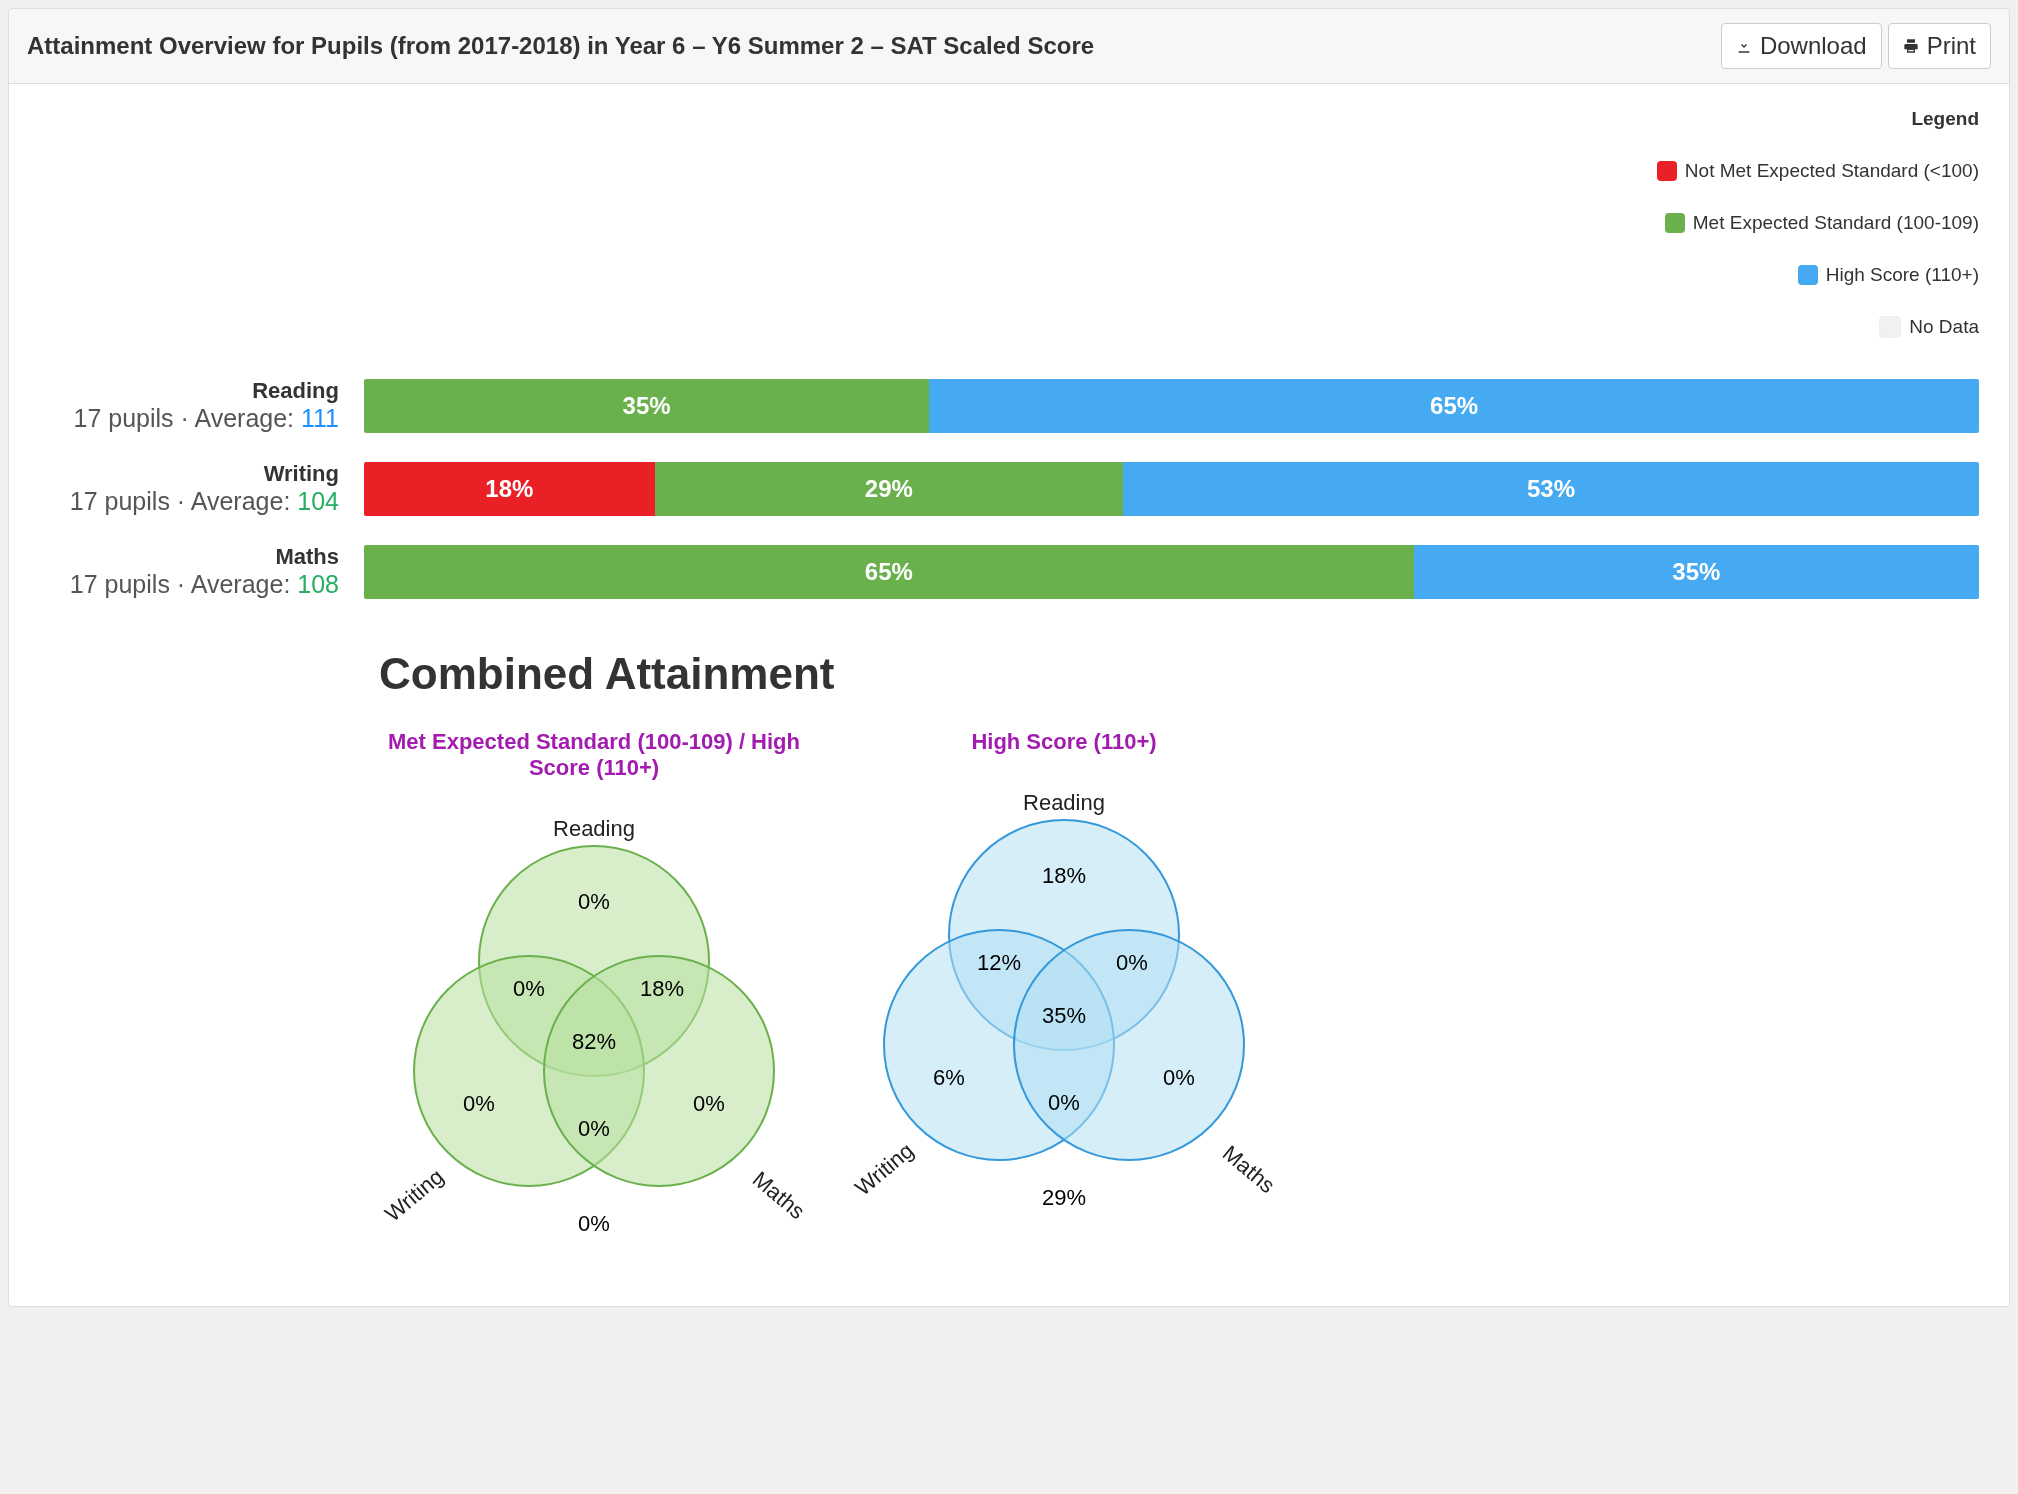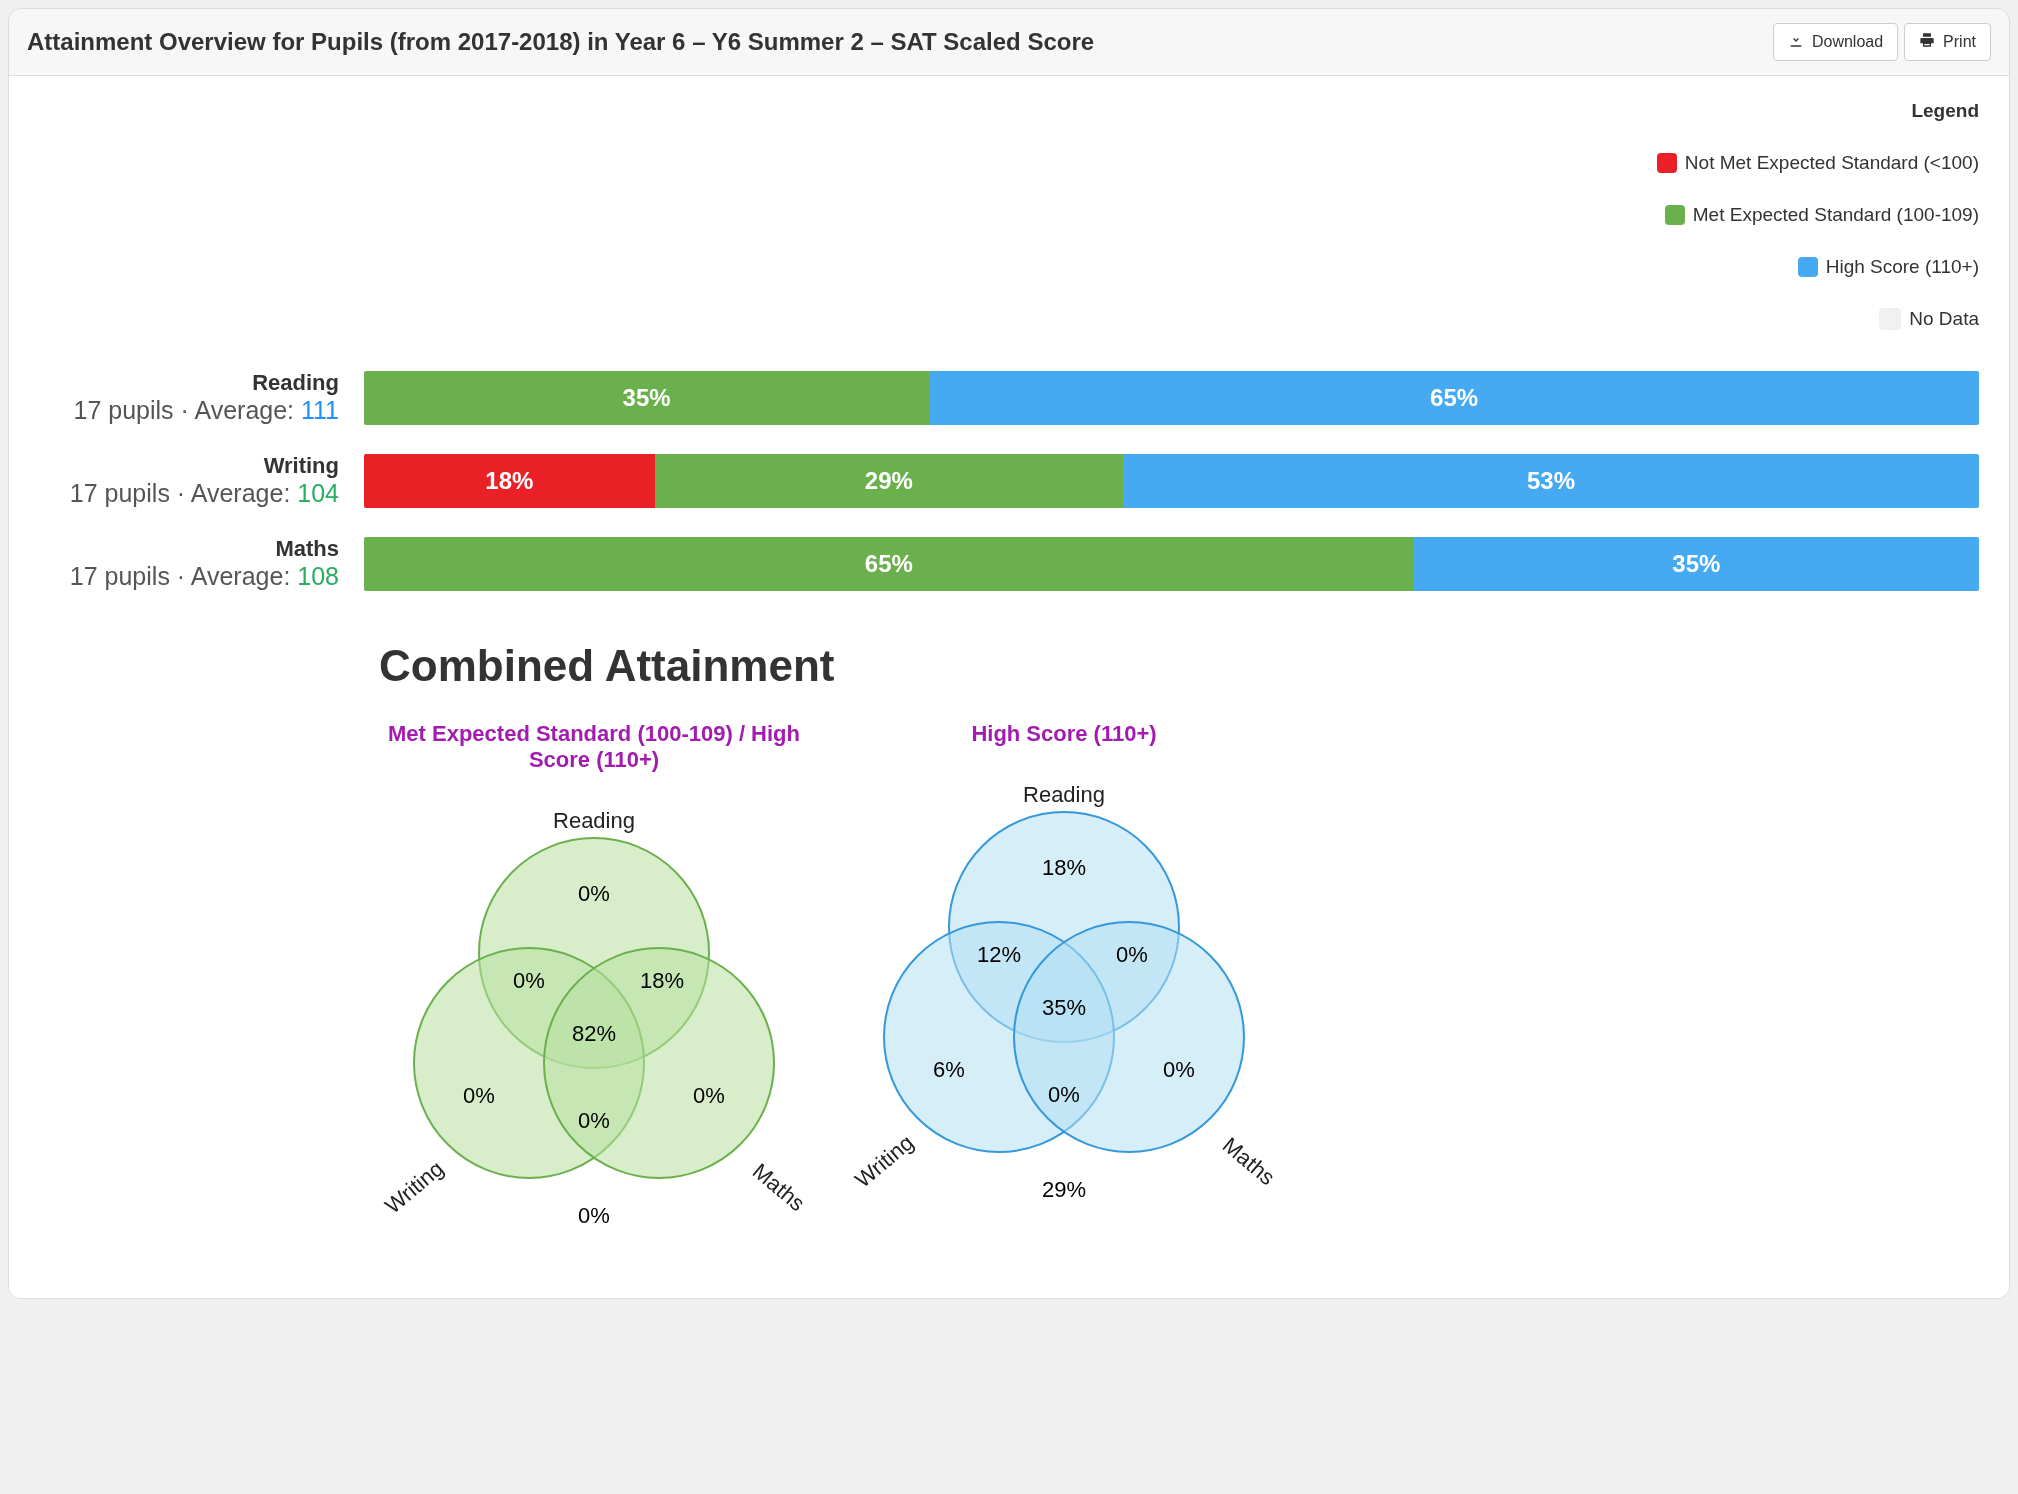--- a/index.html
+++ b/index.html
@@ -1,20 +1,20 @@
 <!DOCTYPE html>
 <html><head>
 <meta charset="utf-8">
 <style>
   html,body{margin:0;padding:0;font-family:"Helvetica Neue",Helvetica,Arial,sans-serif;background:#f0f0f0;color:#333;font-size:19px;}
-  .panel{margin:8px;border:1px solid #ddd;border-radius:13px;background:#f7f7f7;overflow:hidden;}
+  .panel{margin:8px;border:1px solid #ddd;border-radius:4px;background:#f7f7f7;overflow:hidden;}
   .panel-header{display:flex;align-items:center;justify-content:space-between;padding:14px 18px;border-bottom:1px solid #ddd;}
   .panel-title{font-weight:700;color:#333;font-size:24px;}
   .btn-group{display:flex;gap:6px;}
-  .btn{display:inline-flex;align-items:center;gap:8px;padding:8px 14px;border:1px solid #ccc;border-radius:4px;background:#fff;color:#333;font-size:16px;cursor:pointer;}
+  .btn{display:inline-flex;align-items:center;gap:8px;padding:8px 14px;border:1px solid #ccc;border-radius:4px;background:#fff;color:#333;font-size:24px;cursor:pointer;}
   .btn svg{width:16px;height:16px;fill:#333;}
   .panel-body{background:#fff;padding:24px 30px 40px;}
   .legend-row{display:flex;align-items:flex-end;gap:30px;margin-left:240px;margin-bottom:40px;flex-direction:column;}
   .legend-title{font-weight:700;}
   .leg-item{display:inline-flex;align-items:center;gap:8px;}
   .swatch{width:20px;height:20px;border-radius:4px;display:inline-block;}
   .sw-red{background:#EA2027;}
   .sw-green{background:#6ab04c;}
   .sw-blue{background:#45aaf2;}
   .sw-grey{background:#f1f1f1;border:1px solid #eee;}

